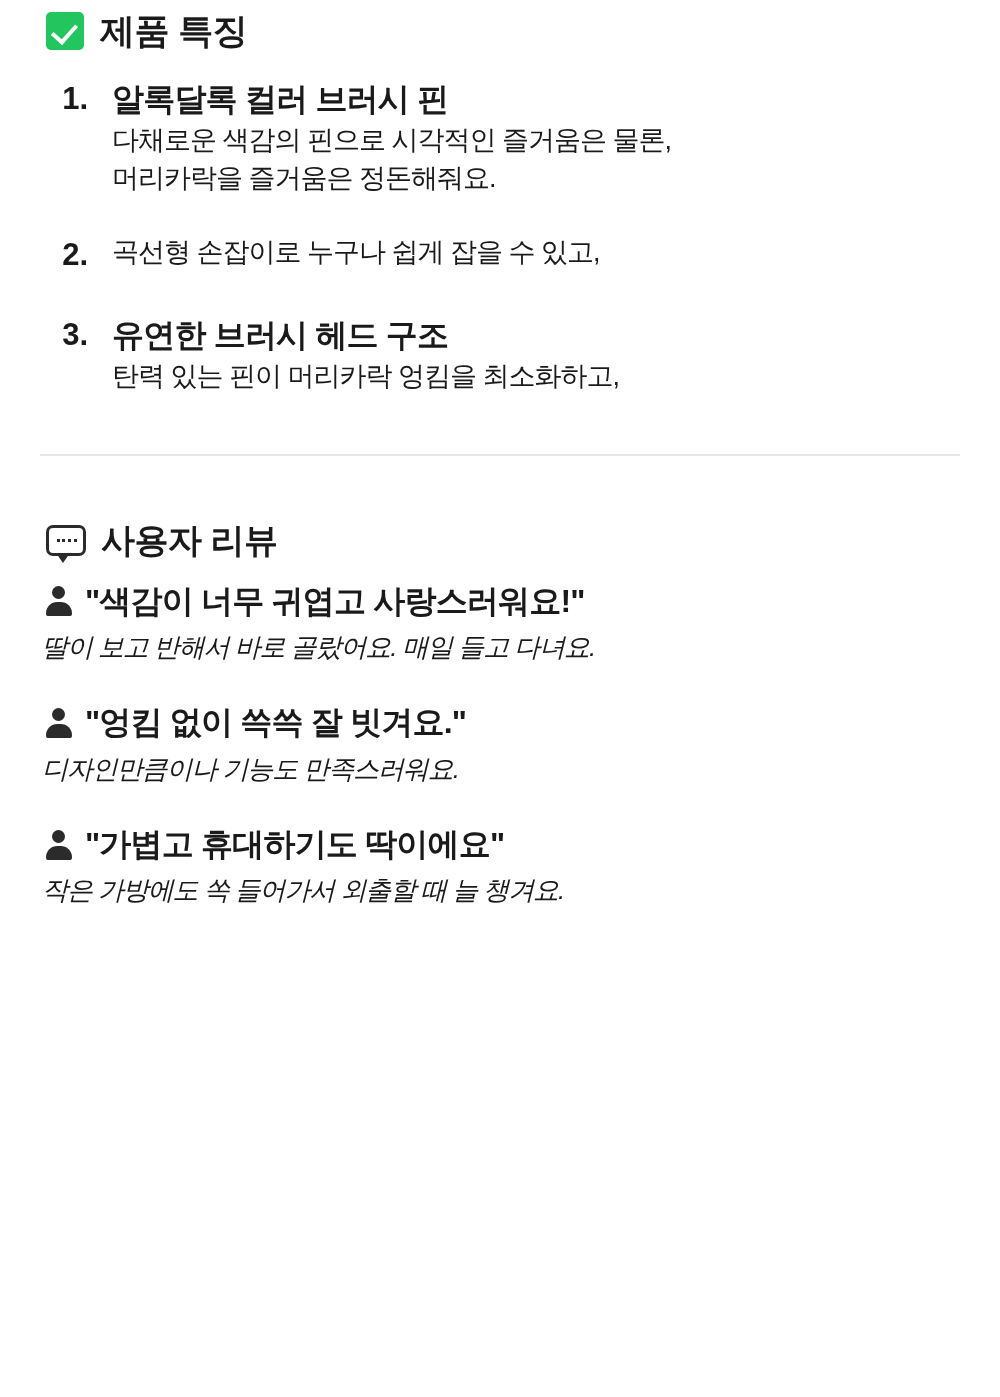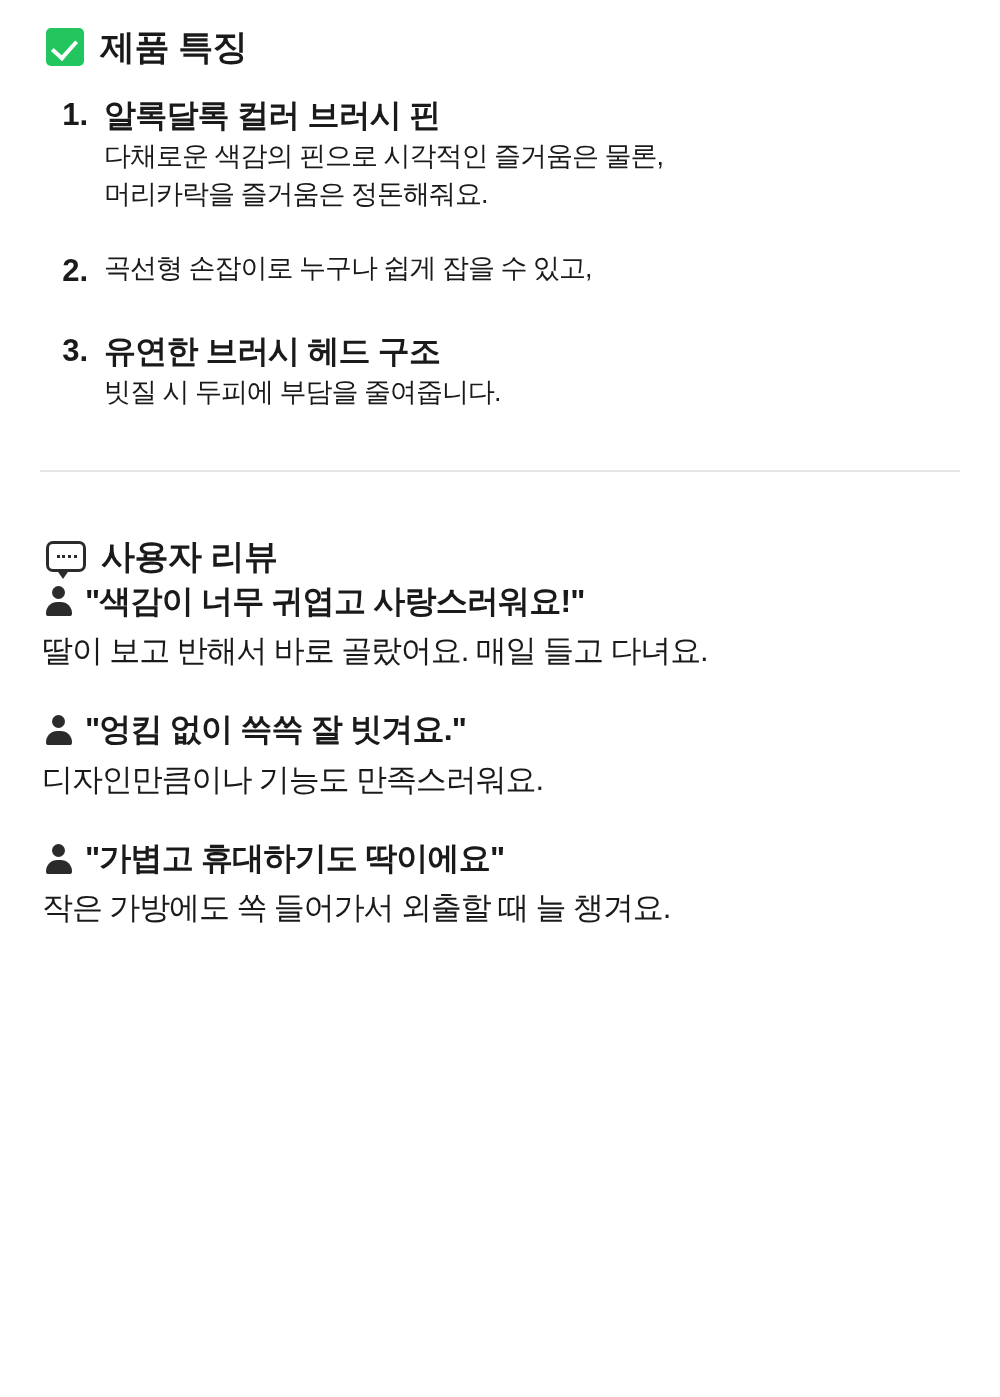--- a/index.html
+++ b/index.html
@@ -10,21 +10,21 @@
   body {
     width: 1000px;
     min-height: 1397px;
     font-family: "Liberation Sans", "DejaVu Sans", sans-serif;
     color: #1a1a1a;
     -webkit-font-smoothing: antialiased;
   }
   .page {
     width: 1000px;
     box-sizing: border-box;
-    padding: 22px 40px 30px 40px;
+    padding: 6px 40px 30px 40px;
   }
 
   
   .section-head {
     display: flex;
     align-items: center;
     gap: 16px;
     margin: 6px 0 26px 6px;
   }
   .check-box-icon {
@@ -69,20 +69,21 @@
     flex: 0 0 52px;
     font-size: 31px;
     font-weight: bold;
     text-align: right;
     padding-right: 16px;
     box-sizing: border-box;
     line-height: 1.42;
   }
   .feature-body {
     flex: 1 1 auto;
+    margin-left: 8px;
   }
   .feature-title {
     font-size: 32px;
     font-weight: bold;
     line-height: 1.38;
     letter-spacing: -0.8px;
   }
   .feature-desc {
     font-size: 27px;
     line-height: 1.42;
@@ -95,21 +96,21 @@
     border: 0;
     border-top: 2px solid #e6e6e6;
     margin: 58px 0 62px 0;
   }
 
   
   .review-head {
     display: flex;
     align-items: center;
     gap: 15px;
-    margin: 0 0 0 6px;
+    margin: 0 0 16px 6px;
   }
   .speech-icon {
     width: 40px;
     height: 31px;
     border: 3px solid #2b2b2b;
     border-radius: 7px;
     position: relative;
     flex: 0 0 auto;
     box-sizing: border-box;
   }
@@ -174,24 +175,25 @@
     background: #2b2b2b;
     border-radius: 13px 13px 3px 3px;
   }
   .review-quote {
     font-size: 32px;
     font-weight: bold;
     letter-spacing: -0.8px;
     line-height: 1.35;
   }
   .review-text {
-    font-size: 31px;
+    font-size: 26px;
     letter-spacing: -1.1px;
     line-height: 1.4;
     margin: 6px 0 0 2px;
+    font-style: italic;
   }
 </style>
 </head>
 <body>
 
 <div class="page">
 
   <div class="section-head">
     <span class="check-box-icon"></span>
     <span class="section-title">제품 특징</span>
@@ -211,21 +213,21 @@
       <span class="feature-num">2.</span>
       <span class="feature-body">
         <div class="feature-desc">곡선형 손잡이로 누구나 쉽게 잡을 수 있고,</div>
       </span>
     </li>
 
     <li class="feature-item">
       <span class="feature-num">3.</span>
       <span class="feature-body">
         <div class="feature-title">유연한 브러시 헤드 구조</div>
-        <div class="feature-desc">빗질 시 두피에 부담을 줄여줍니다.</div>
+        <div class="feature-desc">탄력 있는 핀이 머리카락 엉킴을 최소화하고,</div>
       </span>
     </li>
   </ul>
 
   <hr class="divider">
 
   <div class="review-head">
     <span class="speech-icon"></span>
     <span class="review-title">사용자 리뷰</span>
   </div>

